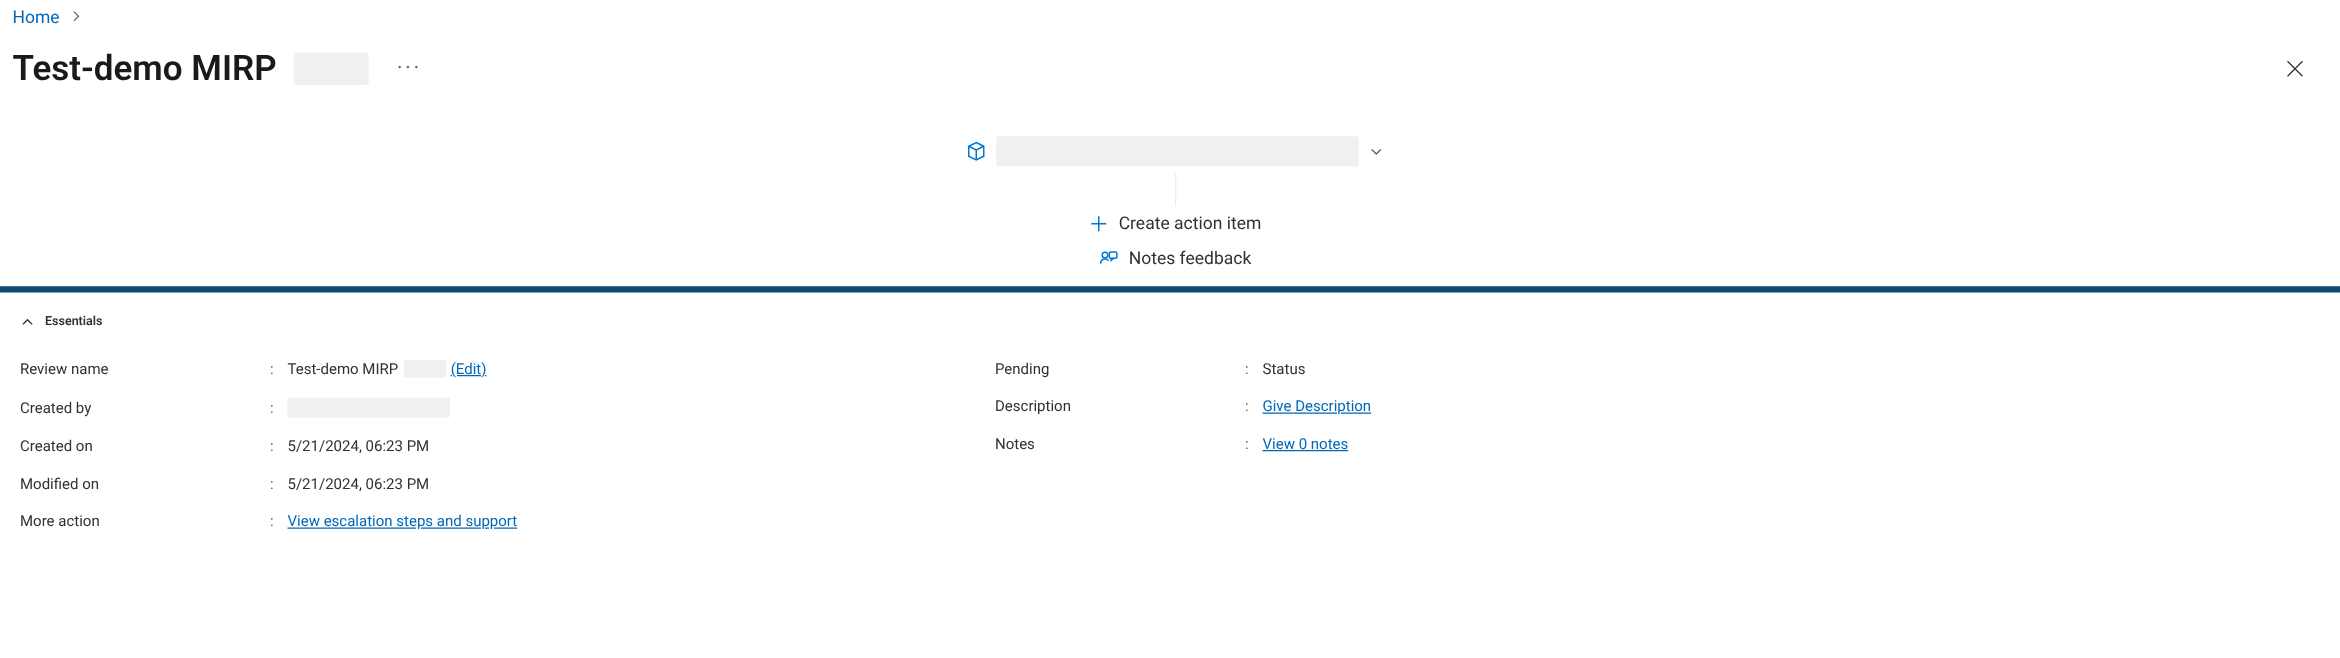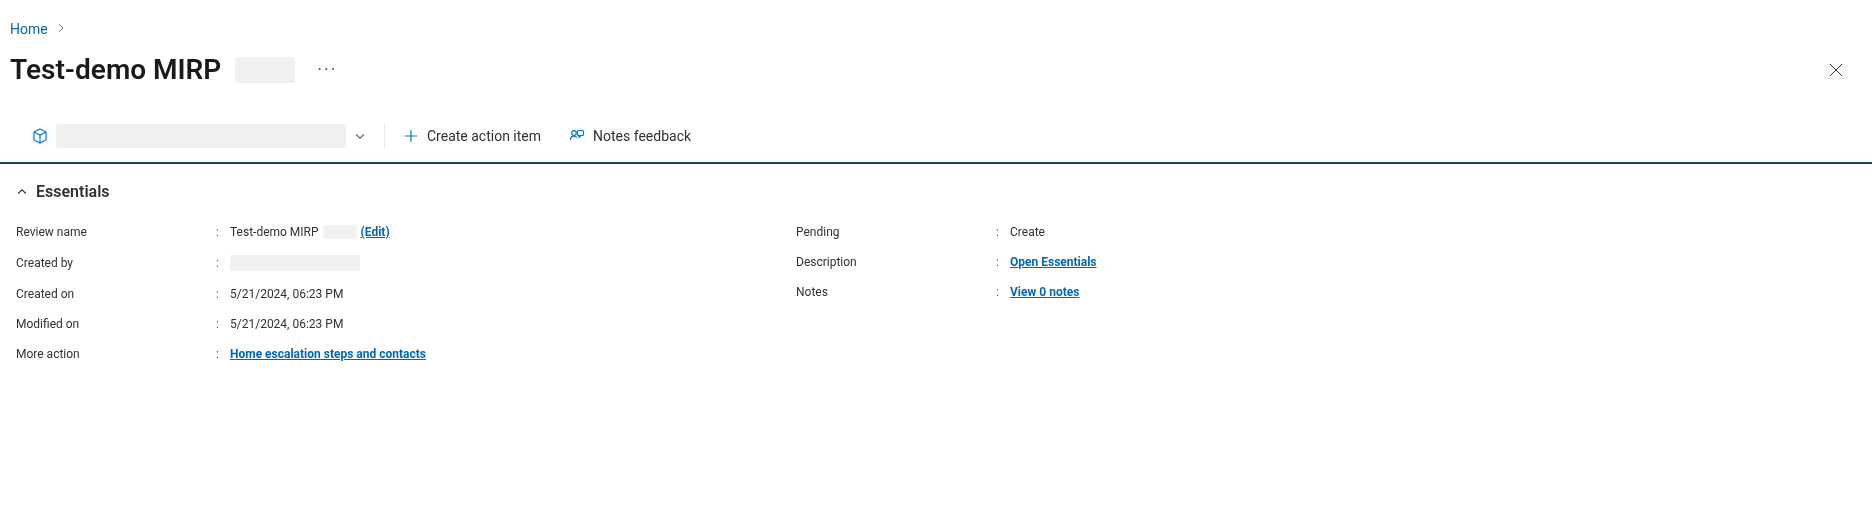--- a/index.html
+++ b/index.html
@@ -5,23 +5,23 @@
   * { box-sizing: border-box; }
   html, body {
     margin: 0; padding: 0;
     font-family: "Segoe UI", -apple-system, BlinkMacSystemFont, Roboto, sans-serif;
     font-size: 14px;
     color: #323130;
     background: #fff;
     width: 1872px;
   }
   a { color: #0067b8; text-decoration: none; }
-  .link-underline { text-decoration: underline; color: #0067b8; cursor: pointer; font-weight: bold; }
+  .link-underline { text-decoration: underline; color: #0067b8; cursor: pointer; }
   .breadcrumb {
-    padding: 21px 10px 6px 10px;
+    padding: 6px 10px 6px 10px;
     display: flex; align-items: center; gap: 8px;
     font-size: 14px;
   }
   .breadcrumb a { color: #0067b8; }
   .breadcrumb .chev { color: #605e5c; font-size: 12px; }
   .title-row {
     display: flex; align-items: center; justify-content: space-between;
     padding: 10px 10px 28px 10px;
   }
   .title-left { display: flex; align-items: center; gap: 14px; }
@@ -30,41 +30,42 @@
   .redact-title { width: 60px; height: 26px; vertical-align: middle; }
   .redact-cmd { width: 290px; height: 24px; }
   .redact-small { width: 130px; height: 16px; vertical-align: middle; }
   .redact-inline { width: 34px; height: 14px; vertical-align: middle; }
   .more-btn { color: #605e5c; font-size: 18px; cursor: pointer; padding: 4px 8px; letter-spacing: 2px; }
   .close-btn { cursor: pointer; padding: 8px; color: #323130; margin-right: 10px; }
   .close-btn svg { width: 16px; height: 16px; display: block; }
   .command-bar {
     display: flex; align-items: center;
     padding: 4px 10px 8px 18px;
-    border-bottom: 2px solid #0c4a6e;
+    border-bottom: 5px solid #0c4a6e;
     gap: 0;
+    flex-direction: column;
   }
   .cmd-item {
     display: flex; align-items: center; gap: 8px;
     padding: 6px 14px;
     cursor: pointer;
     color: #323130;
     font-size: 14px;
   }
   .cmd-icon { color: #0078d4; display: inline-flex; }
   .cmd-icon svg { width: 16px; height: 16px; }
   .cmd-divider { width: 1px; background: #edebe9; height: 26px; margin: 0 4px; }
   .cmd-chev { color: #605e5c; display:inline-flex; }
   .cmd-chev svg { width: 12px; height: 12px; }
   .essentials-header {
-    display: flex; align-items: center; gap: 8px;
+    display: flex; align-items: flex-start; gap: 8px;
     padding: 18px 10px 10px 16px;
     cursor: pointer;
     font-weight: 600;
-    font-size: 16px;
+    font-size: 10px;
   }
   .essentials-header .chev-icon { color: #323130; display:inline-flex; }
   .essentials-header .chev-icon svg { width: 12px; height: 12px; }
   .essentials-grid {
     display: flex;
     padding: 6px 10px 20px 16px;
     gap: 0;
   }
   .essentials-col { flex: 0 0 780px; }
   .prop-row {
@@ -183,41 +184,41 @@
       <div class="prop-sep">:</div>
       <div class="prop-value">
         <span>5/21/2024, 06:23 PM</span>
       </div>
     </div>
 
     <div class="prop-row">
       <div class="prop-label">More action</div>
       <div class="prop-sep">:</div>
       <div class="prop-value">
-        <a href="#" class="link-underline">Home escalation steps and contacts</a>
+        <a href="#" class="link-underline">View escalation steps and support</a>
       </div>
     </div>
 
   </div>
 
   <div class="essentials-col">
 
     <div class="prop-row">
       <div class="prop-label">Pending</div>
       <div class="prop-sep">:</div>
       <div class="prop-value">
-        <span>Create</span>
+        <span>Status</span>
       </div>
     </div>
 
     <div class="prop-row">
       <div class="prop-label">Description</div>
       <div class="prop-sep">:</div>
       <div class="prop-value">
-        <a href="#" class="link-underline">Open Essentials</a>
+        <a href="#" class="link-underline">Give Description</a>
       </div>
     </div>
 
     <div class="prop-row">
       <div class="prop-label">Notes</div>
       <div class="prop-sep">:</div>
       <div class="prop-value">
         <a href="#" class="link-underline">View 0 notes</a>
       </div>
     </div>

